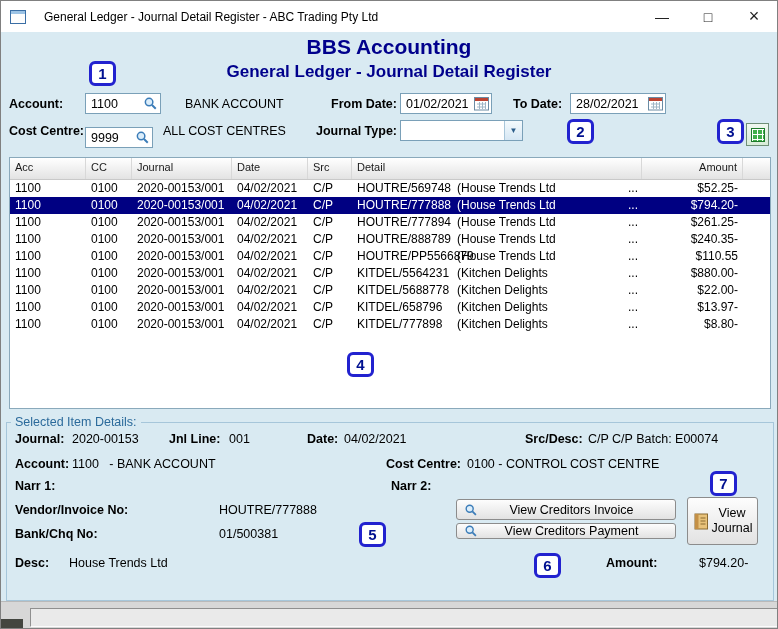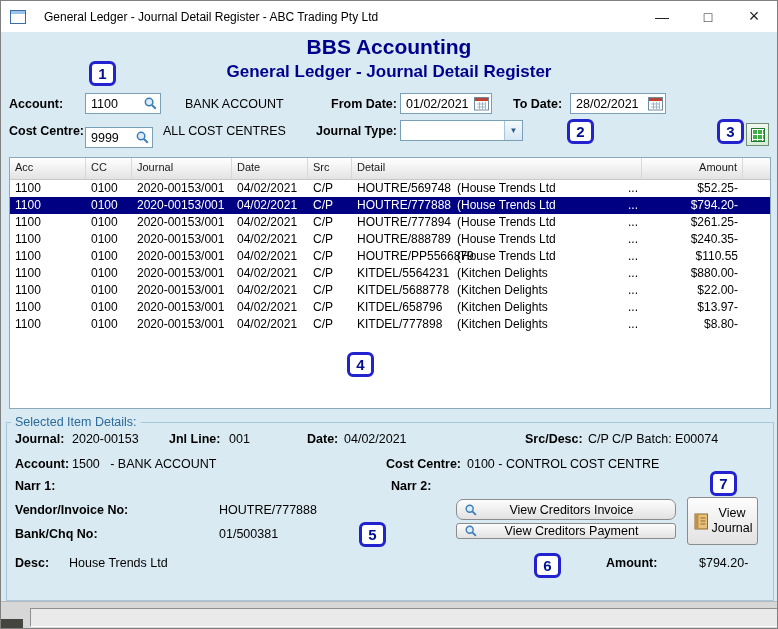--- a/index.html
+++ b/index.html
@@ -314,38 +314,38 @@
   <span class="lbl" style="left:14px;top:431px;">Journal:</span>
   <span class="val" style="left:71px;top:431px;">2020-00153</span>
   <span class="lbl" style="left:168px;top:431px;">Jnl Line:</span>
   <span class="val" style="left:228px;top:431px;">001</span>
   <span class="lbl" style="left:306px;top:431px;">Date:</span>
   <span class="val" style="left:343px;top:431px;">04/02/2021</span>
   <span class="lbl" style="left:524px;top:431px;">Src/Desc:</span>
   <span class="val" style="left:587px;top:431px;">C/P C/P Batch: E00074</span>
 
   <span class="lbl" style="left:14px;top:456px;">Account:</span>
-  <span class="val" style="left:71px;top:456px;">1500   - BANK ACCOUNT</span>
+  <span class="val" style="left:71px;top:456px;">1100   - BANK ACCOUNT</span>
   <span class="lbl" style="left:385px;top:456px;">Cost Centre:</span>
   <span class="val" style="left:466px;top:456px;">0100 - CONTROL COST CENTRE</span>
 
   <span class="lbl" style="left:14px;top:478px;">Narr 1:</span>
   <span class="lbl" style="left:390px;top:478px;">Narr 2:</span>
 
   <span class="lbl" style="left:14px;top:502px;">Vendor/Invoice No:</span>
   <span class="val" style="left:218px;top:502px;">HOUTRE/777888</span>
   <span class="lbl" style="left:14px;top:526px;">Bank/Chq No:</span>
   <span class="val" style="left:218px;top:526px;">01/500381</span>
 
   <span class="lbl" style="left:14px;top:555px;">Desc:</span>
   <span class="val" style="left:68px;top:555px;">House Trends Ltd</span>
   <span class="lbl" style="left:605px;top:555px;">Amount:</span>
   <span class="val" style="left:698px;top:555px;">$794.20-</span>
 
-  <div class="btn" style="left:455px;top:498px;width:220px;height:21px;border-radius:7px;">
+  <div class="btn" style="left:455px;top:498px;width:220px;height:21px;">
     <span class="btn-mag">
       <svg width="14" height="14" viewBox="0 0 16 16">
           <circle cx="6.5" cy="6.5" r="4" fill="#dceefb" stroke="#3b7cb8" stroke-width="1.6"></circle>
           <line x1="9.6" y1="9.6" x2="13.6" y2="13.6" stroke="#3b7cb8" stroke-width="2"></line>
         </svg>
     </span>
     <span class="btn-label">View Creditors Invoice</span>
   </div>
   <div class="btn" style="left:455px;top:522px;width:220px;height:16px;">
     <span class="btn-mag">

